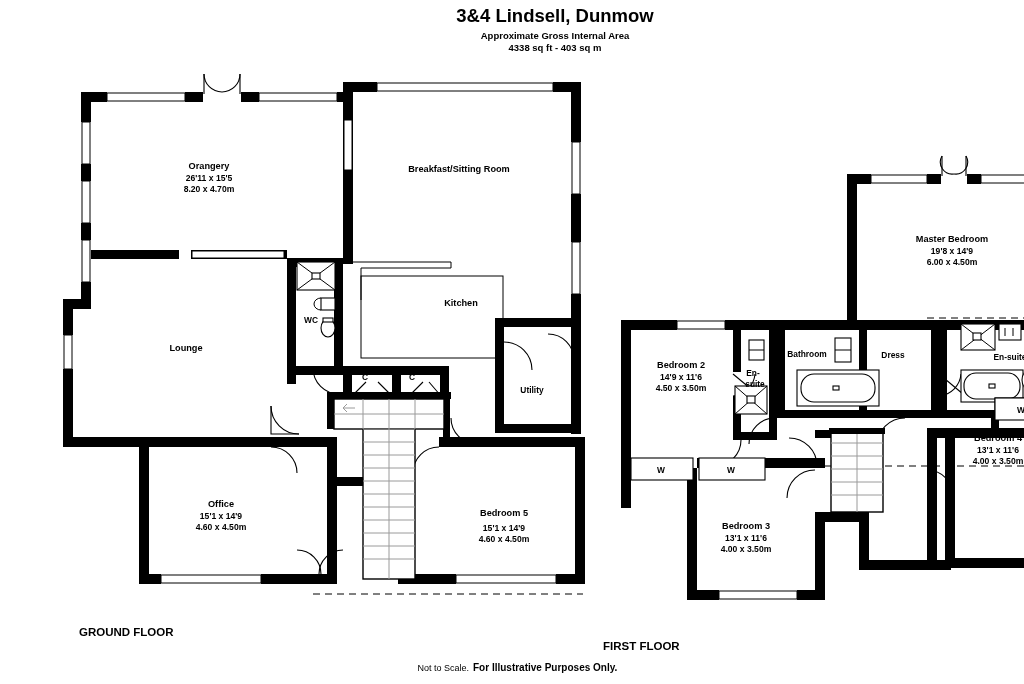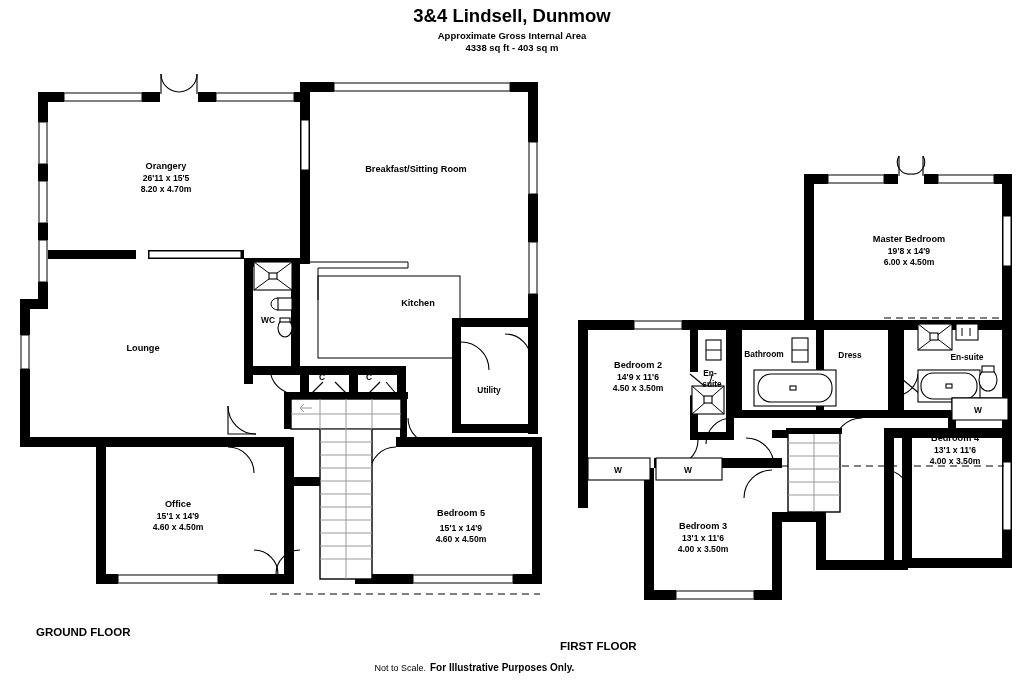--- a/index.html
+++ b/index.html
@@ -11,20 +11,21 @@
     width: 1024px;
     height: 684px;
     font-family: "Liberation Sans", sans-serif;
     color: #000000;
     position: relative;
     overflow: hidden;
   }
   #plan-root {
     position: absolute;
     inset: 0;
+    margin-left: 43px;
   }
   svg#floorplan {
     display: block;
     width: 1024px;
     height: 684px;
   }
   .wall { fill: #000000; }
   .openwall { fill: #ffffff; stroke: #000000; stroke-width: 1; }
   .fixture { fill: #ffffff; stroke: #000000; stroke-width: 1.1; }
   .fixture-thin { fill: none; stroke: #000000; stroke-width: 1; }

